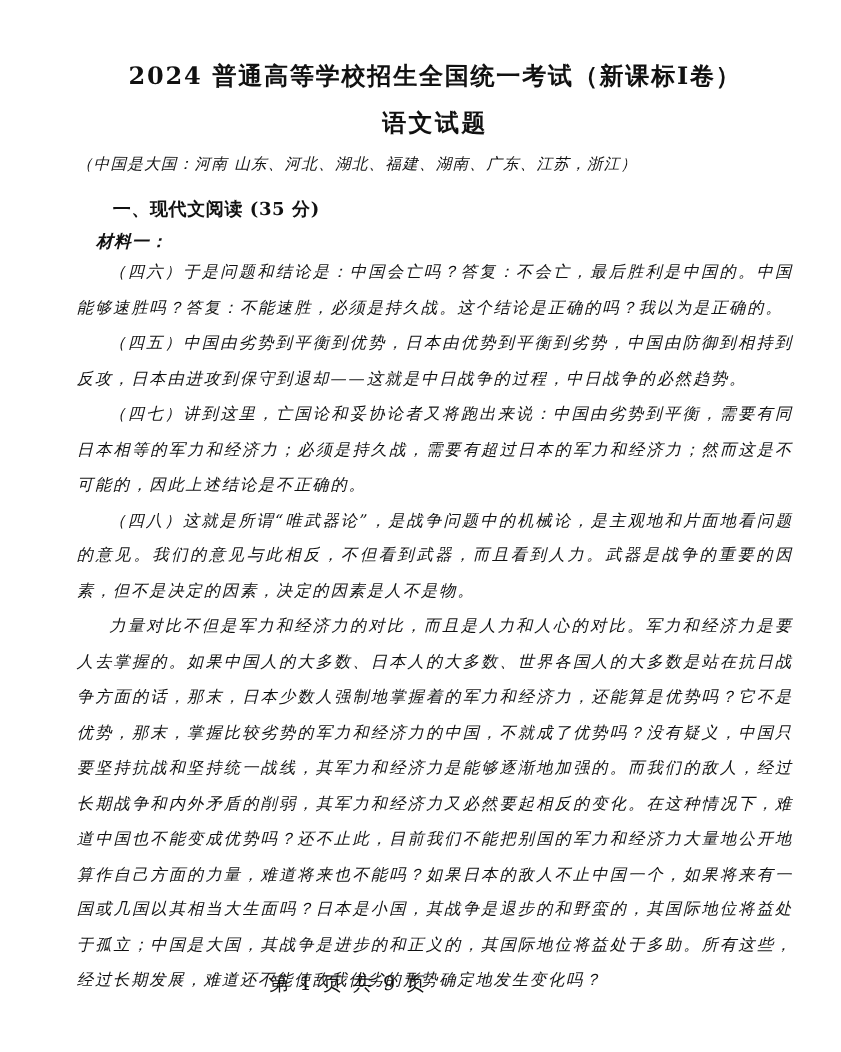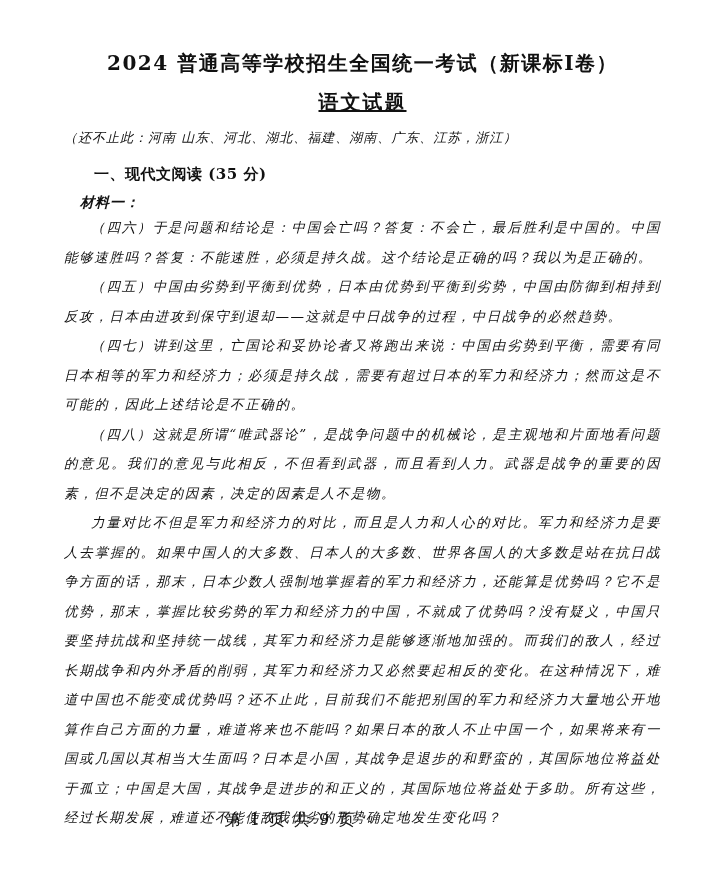--- a/index.html
+++ b/index.html
@@ -32,21 +32,20 @@
     font-family: "DejaVu Serif", "Liberation Serif", serif;
   }
   .doc-subtitle {
     text-align: center;
     font-weight: bold;
     font-size: 20px;
     letter-spacing: 2px;
     margin-top: 13px;
     line-height: 26px;
     font-family: "DejaVu Serif", "Liberation Serif", serif;
-    text-decoration: underline;
   }
   .provinces {
     margin-top: 13px;
     font-size: 13px;
     font-style: italic;
     letter-spacing: 1px;
     line-height: 20px;
     font-family: "DejaVu Serif", "Liberation Serif", serif;
   }
   .sec-heading {
@@ -99,21 +98,21 @@
 </style>
 </head>
 <body>
 
 <div class="page">
 
   <div class="doc-title">2024 普通高等学校招生全国统一考试（新课标Ⅰ卷）</div>
 
   <div class="doc-subtitle">语文试题</div>
 
-  <div class="provinces">（还不止此：河南 山东、河北、湖北、福建、湖南、广东、江苏，浙江）</div>
+  <div class="provinces">（中国是大国：河南 山东、河北、湖北、福建、湖南、广东、江苏，浙江）</div>
 
   <div class="sec-heading">一、现代文阅读 (35 分)</div>
 
 
   <div class="material-label">材料一：</div>
 
   <div>
     <p class="body-para">（四六）于是问题和结论是：中国会亡吗？答复：不会亡，最后胜利是中国的。中国能够速胜吗？答复：不能速胜，必须是持久战。这个结论是正确的吗？我以为是正确的。</p>
     <p class="body-para">（四五）中国由劣势到平衡到优势，日本由优势到平衡到劣势，中国由防御到相持到反攻，日本由进攻到保守到退却——这就是中日战争的过程，中日战争的必然趋势。</p>
     <p class="body-para">（四七）讲到这里，亡国论和妥协论者又将跑出来说：中国由劣势到平衡，需要有同日本相等的军力和经济力；必须是持久战，需要有超过日本的军力和经济力；然而这是不可能的，因此上述结论是不正确的。</p>

